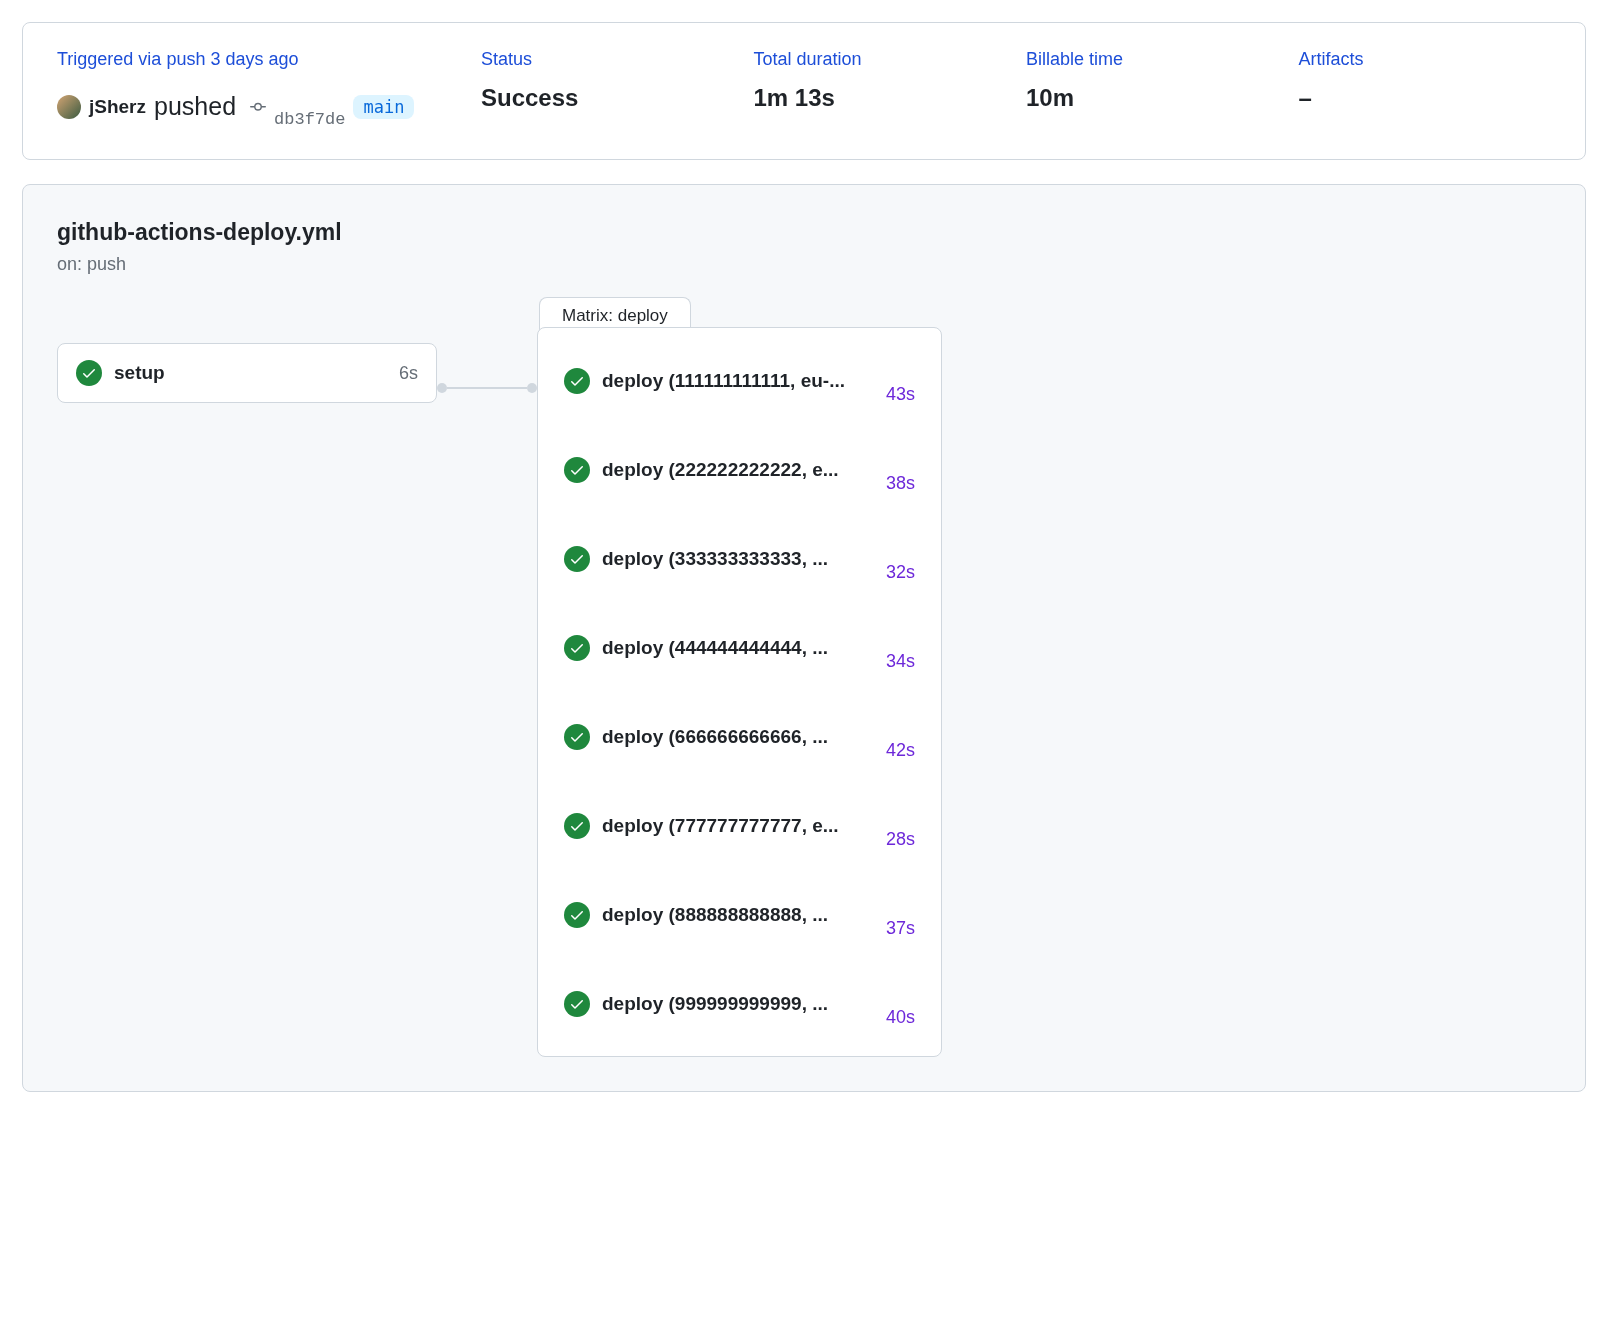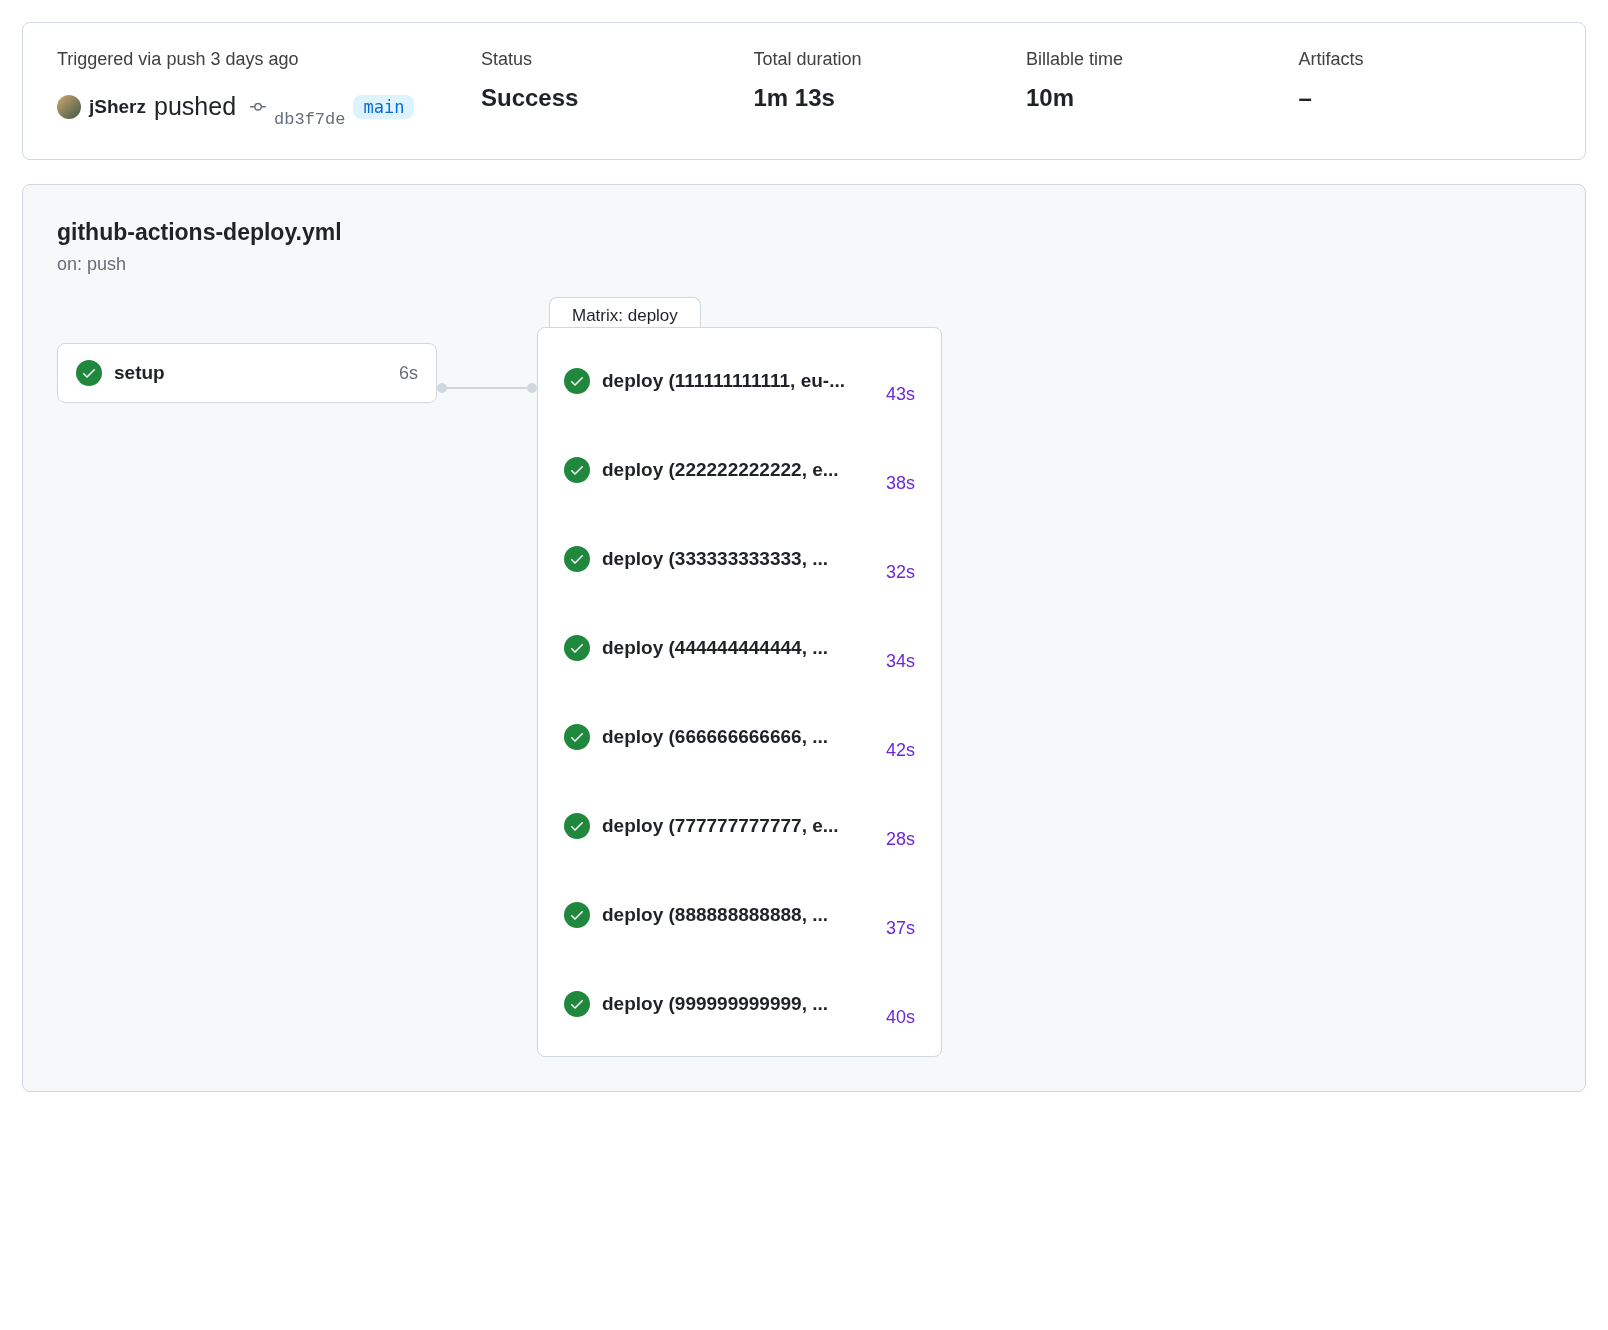--- a/index.html
+++ b/index.html
@@ -17,21 +17,21 @@
       display: flex;
       justify-content: space-between;
       gap: 20px;
       margin-bottom: 24px;
       background: #ffffff;
     }
     .summary-col { display: flex; flex-direction: column; gap: 14px; }
     .summary-col.trigger { flex: 1.6; }
     .summary-col.stat { flex: 1; }
     .label {
-      color: #404040;
+      color: #1d4ed8;
       font-size: 18px;
     }
     .big-value {
       font-weight: 700;
       font-size: 24px;
       color: #1f2328;
     }
     .trigger-detail {
       display: flex;
       align-items: center;
@@ -111,21 +111,21 @@
       margin-top: 56px;
       width: 100px;
     }
     .dot { width: 10px; height: 10px; border-radius: 50%; background: #d0d7de; flex-shrink: 0; }
     .line { flex: 1; height: 2px; background: #d0d7de; }
 
     .matrix-group { position: relative; width: 405px; }
     .matrix-tab {
       position: absolute;
       top: -30px;
-      left: 12px;
+      left: 2px;
       background: #ffffff;
       border: 1px solid #d0d7de;
       border-bottom: none;
       border-radius: 8px 8px 0 0;
       padding: 8px 22px 24px 22px;
       font-size: 17px;
       color: #1f2328;
       z-index: 0;
     }
     .matrix-card {

